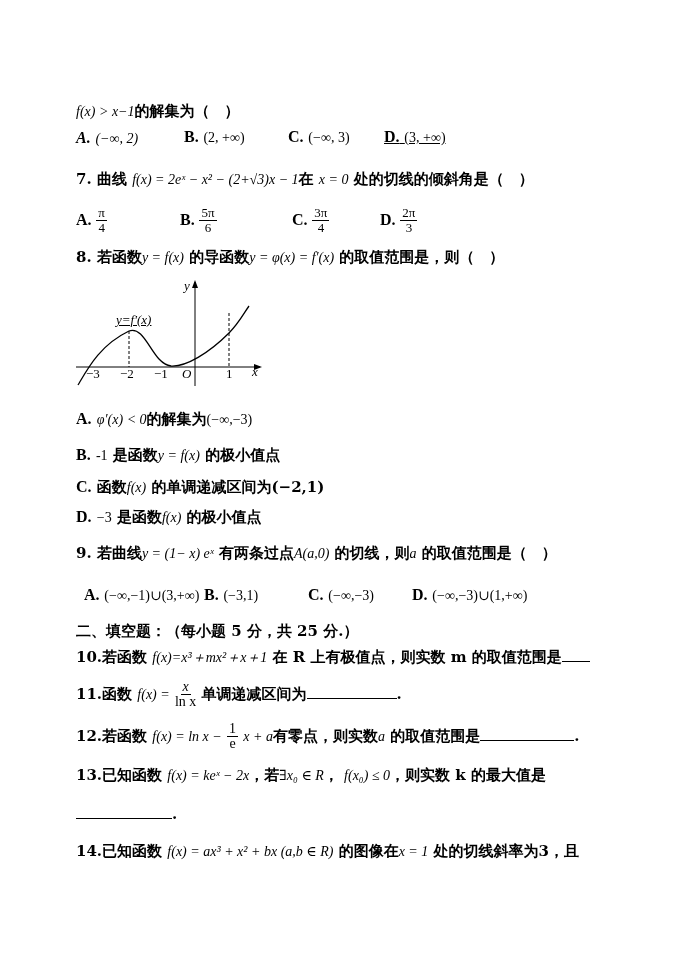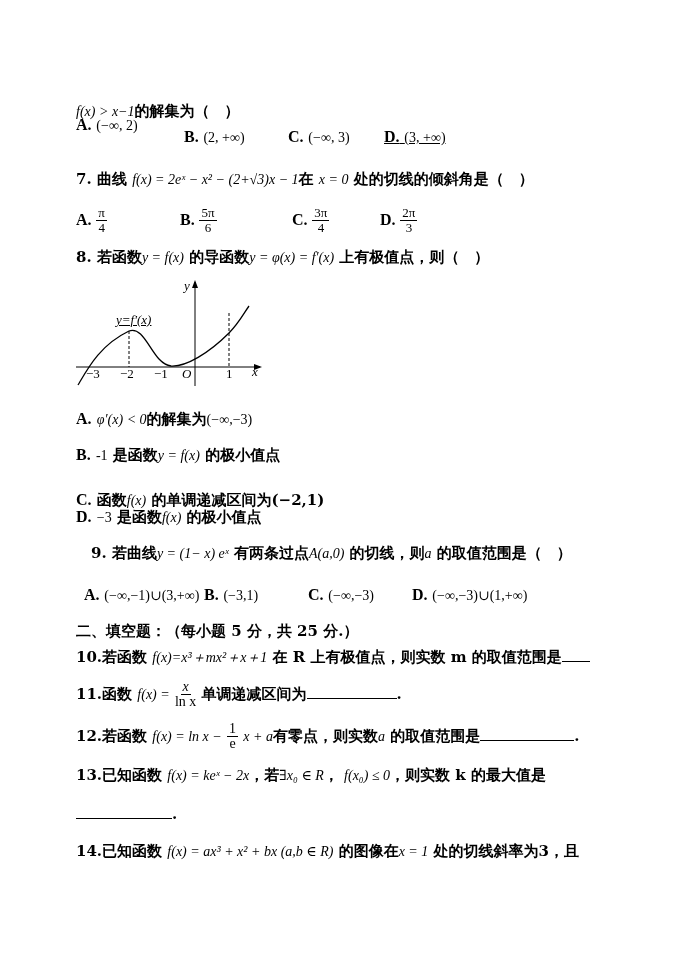--- a/index.html
+++ b/index.html
@@ -18,21 +18,21 @@
   .blank { display: inline-block; border-bottom: 1px solid #000; vertical-align: baseline; }
   .graph { position: absolute; left: 74px; top: 278px; }
 </style>
 </head>
 <body>
 
 <div class="line" style="top:102px;">
   <span class="m">f(x) &gt; x−1</span><span>的解集为（　）</span>
 </div>
 <div>
-  <div class="opt" style="left:76px;top:116px;"><span class="optlabel">A.</span> <span class="mn">(−∞, 2)</span></div>
+  <div class="opt" style="left:76px;top:129px;font-style:italic;"><span class="optlabel">A.</span> <span class="mn">(−∞, 2)</span></div>
   <div class="opt" style="left:184px;top:128px;"><span class="optlabel">B.</span> <span class="mn">(2, +∞)</span></div>
   <div class="opt" style="left:288px;top:128px;"><span class="optlabel">C.</span> <span class="mn">(−∞, 3)</span></div>
   <div class="opt" style="left:384px;top:128px;text-decoration:underline;"><span class="optlabel">D.</span> <span class="mn">(3, +∞)</span></div>
 </div>
 
 <div class="line" style="top:170px;">
   <span>7.</span> <span>曲线</span>
   <span class="m">f(x) = 2eˣ − x² − (2+√3)x − 1</span><span>在</span>
   <span class="m">x = 0</span>
   <span>处的切线的倾斜角是（　）</span>
@@ -50,21 +50,21 @@
         <span class="num">3π</span>
         <span>4</span>
       </span></div>
   <div class="opt" style="left:380px;top:206px;"><span class="optlabel">D.</span> <span class="frac">
         <span class="num">2π</span>
         <span>3</span>
       </span></div>
 </div>
 
 <div class="line" style="top:248px;">
-  <span>8.</span> <span>若函数</span><span class="m">y = f(x)</span> <span>的导函数</span><span class="m">y = φ(x) = f′(x)</span> <span>上有极值点，则（　）</span>
+  <span>8.</span> <span>若函数</span><span class="m">y = f(x)</span> <span>的导函数</span><span class="m">y = φ(x) = f′(x)</span> <span>的取值范围是，则（　）</span>
 </div>
 
 <div class="graph">
   <svg width="190" height="110" viewBox="0 0 190 110" xmlns="http://www.w3.org/2000/svg">
 
     <line x1="2" y1="89" x2="186" y2="89" stroke="#000" stroke-width="1"></line>
     <polygon points="188,89 180,86 180,92" fill="#000"></polygon>
 
     <line x1="121" y1="108" x2="121" y2="4" stroke="#000" stroke-width="1"></line>
     <polygon points="121,2 118,10 124,10" fill="#000"></polygon>
@@ -83,28 +83,28 @@
   <div style="position:absolute;left:80px;top:88px;font-family:'Liberation Serif',serif;font-size:13px;">−1</div>
   <div style="position:absolute;left:152px;top:88px;font-family:'Liberation Serif',serif;font-size:13px;">1</div>
 </div>
 
 <div class="line" style="top:410px;">
   <span class="optlabel">A.</span> <span class="m">φ′(x) &lt; 0</span><span>的解集为</span><span class="mn">(−∞,−3)</span>
 </div>
 <div class="line" style="top:446px;">
   <span class="optlabel">B.</span> <span class="mn">-1</span> <span>是函数</span><span class="m">y = f(x)</span> <span>的极小值点</span>
 </div>
-<div class="line" style="top:491px;">
+<div class="line" style="top:478px;">
   <span class="optlabel">C.</span> <span>函数</span><span class="m">f(x)</span> <span>的单调递减区间为(−2,1)</span>
 </div>
 <div class="line" style="top:508px;">
   <span class="optlabel">D.</span> <span class="mn">−3</span> <span>是函数</span><span class="m">f(x)</span> <span>的极小值点</span>
 </div>
 
-<div class="line" style="top:544px;margin-left:15px;">
+<div class="line" style="top:544px;">
   <span>9.</span> <span>若曲线</span><span class="m">y = (1− x) eˣ</span> <span>有两条过点</span><span class="m">A(a,0)</span> <span>的切线，则</span><span class="m">a</span> <span>的取值范围是（　）</span>
 </div>
 <div>
   <div class="opt" style="left:84px;top:586px;"><span class="optlabel">A.</span> <span class="mn">(−∞,−1)∪(3,+∞)</span></div>
   <div class="opt" style="left:204px;top:586px;"><span class="optlabel">B.</span> <span class="mn">(−3,1)</span></div>
   <div class="opt" style="left:308px;top:586px;"><span class="optlabel">C.</span> <span class="mn">(−∞,−3)</span></div>
   <div class="opt" style="left:412px;top:586px;"><span class="optlabel">D.</span> <span class="mn">(−∞,−3)∪(1,+∞)</span></div>
 </div>
 
 <div class="line" style="top:622px;">二、填空题：（每小题 5 分，共 25 分.）</div>

